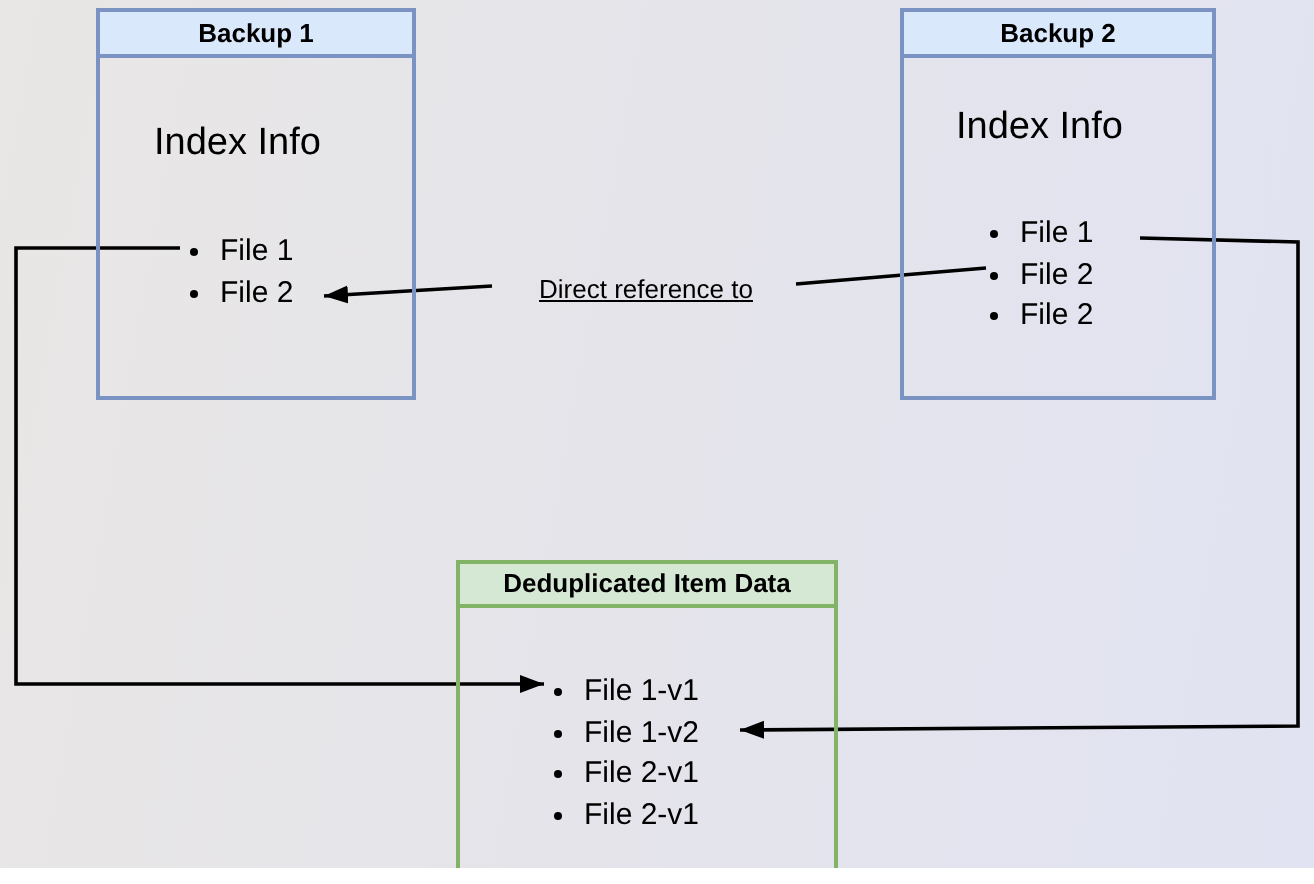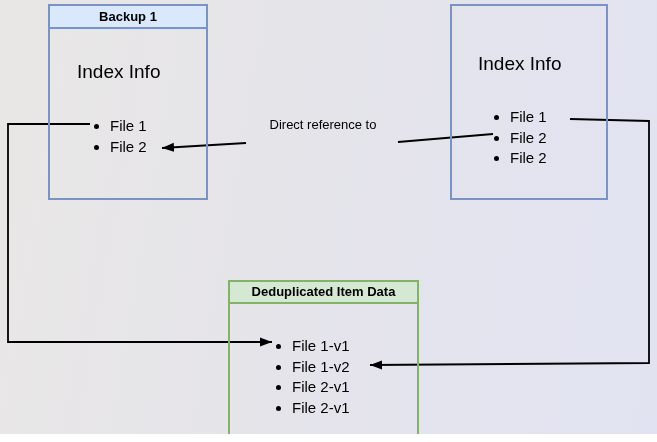--- a/index.html
+++ b/index.html
@@ -60,25 +60,26 @@
   .b1-list    { left: 43px; top: 109px; line-height: 21px; }
   .b2-list    { left: 41px; top: 101px; line-height: 20.5px; }
   .dedup-list { left: 45px; top: 54px;  line-height: 20.5px; text-align: right; }
   #backup1-box { left: 48px;  top: 4px;   width: 160px; height: 196px; }
   #backup2-box { left: 450px; top: 4px;   width: 158px; height: 196px; }
   #dedup-box   { left: 228px; top: 280px; width: 191px; height: 157px; }
   #backup1-box .box-label { left: 27px; top: 57px; }
   #backup2-box .box-label { left: 26px; top: 49px; }
   .edge-label {
     position: absolute;
-    left: 223px; top: 116px;
+    left: 223px; top: 136px;
     width: 200px;
     text-align: center;
     font-size: 13px;
     line-height: 18px;
+    text-decoration: underline;
   }
 </style>
 </head>
 <body>
 
 <div class="canvas">
 
   <svg class="edges" viewBox="0 0 657 442" xmlns="http://www.w3.org/2000/svg">
     <defs>
       <marker id="arrowhead" markerUnits="userSpaceOnUse" markerWidth="14" markerHeight="12" refX="12" refY="5" orient="auto">
@@ -96,20 +97,23 @@
       <span>Backup 1</span>
     </div>
     <div class="box-label">Index Info</div>
     <ul class="file-list b1-list">
         <li>File 1</li>
         <li>File 2</li>
       </ul>
   </div>
 
   <div class="box blue" id="backup2-box">
+    <div class="box-header">
+      <span>Backup 2</span>
+    </div>
     <div class="box-label">Index Info</div>
     <ul class="file-list b2-list">
         <li>File 1</li>
         <li>File 2</li>
         <li>File 2</li>
       </ul>
   </div>
 
   <div class="box green" id="dedup-box">
     <div class="box-header">

